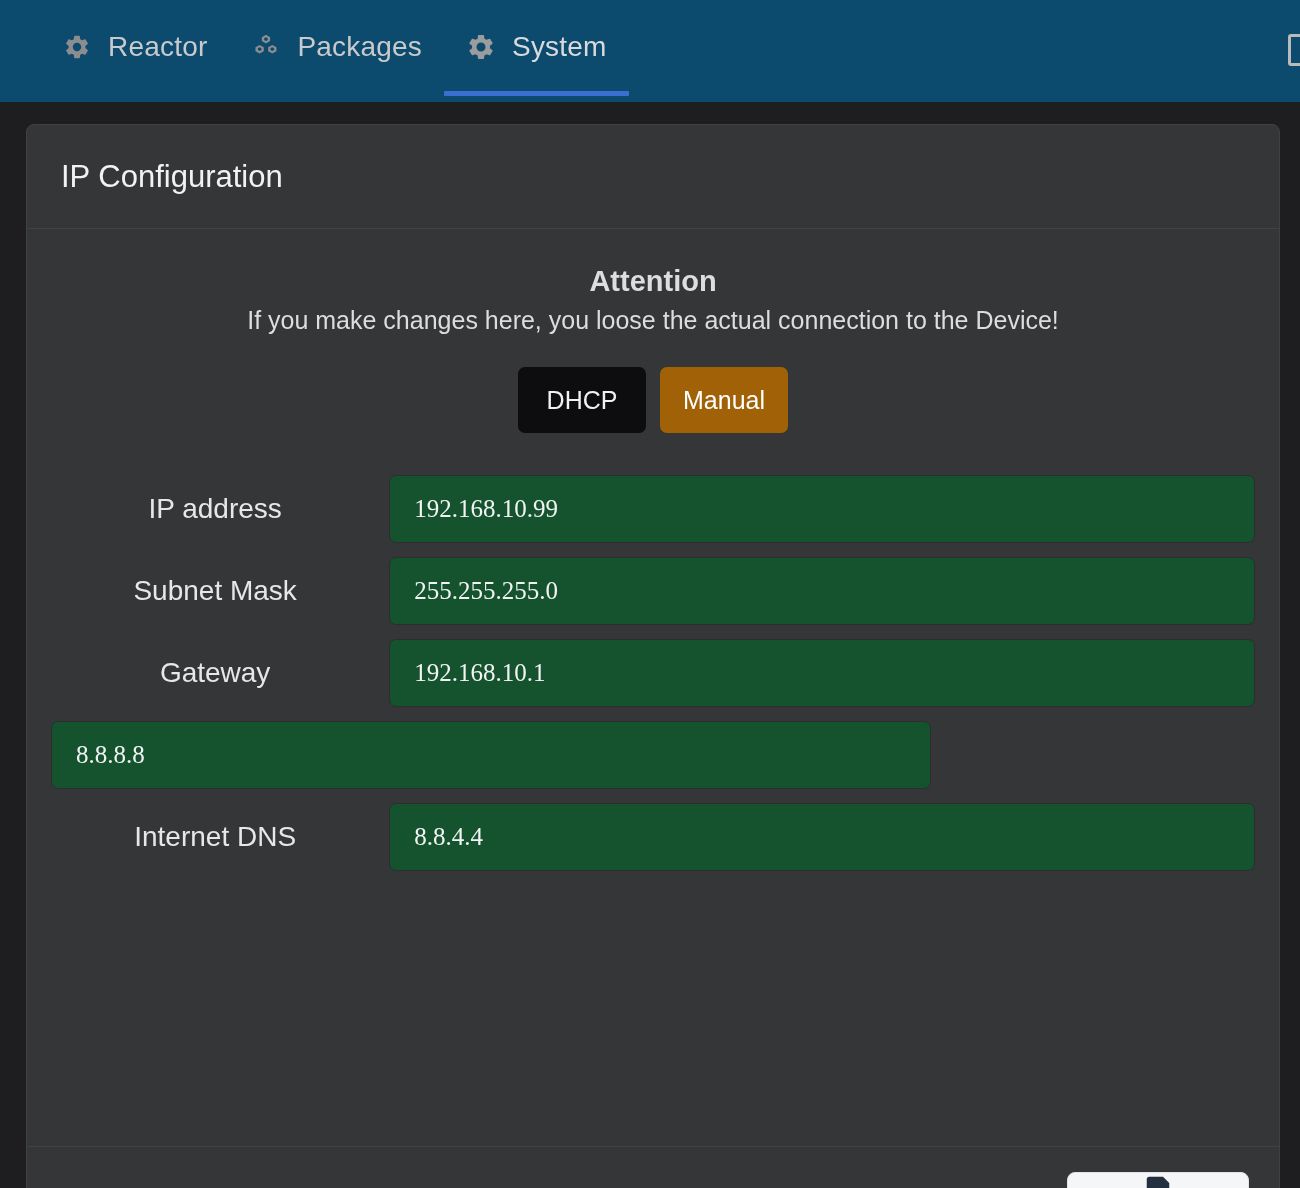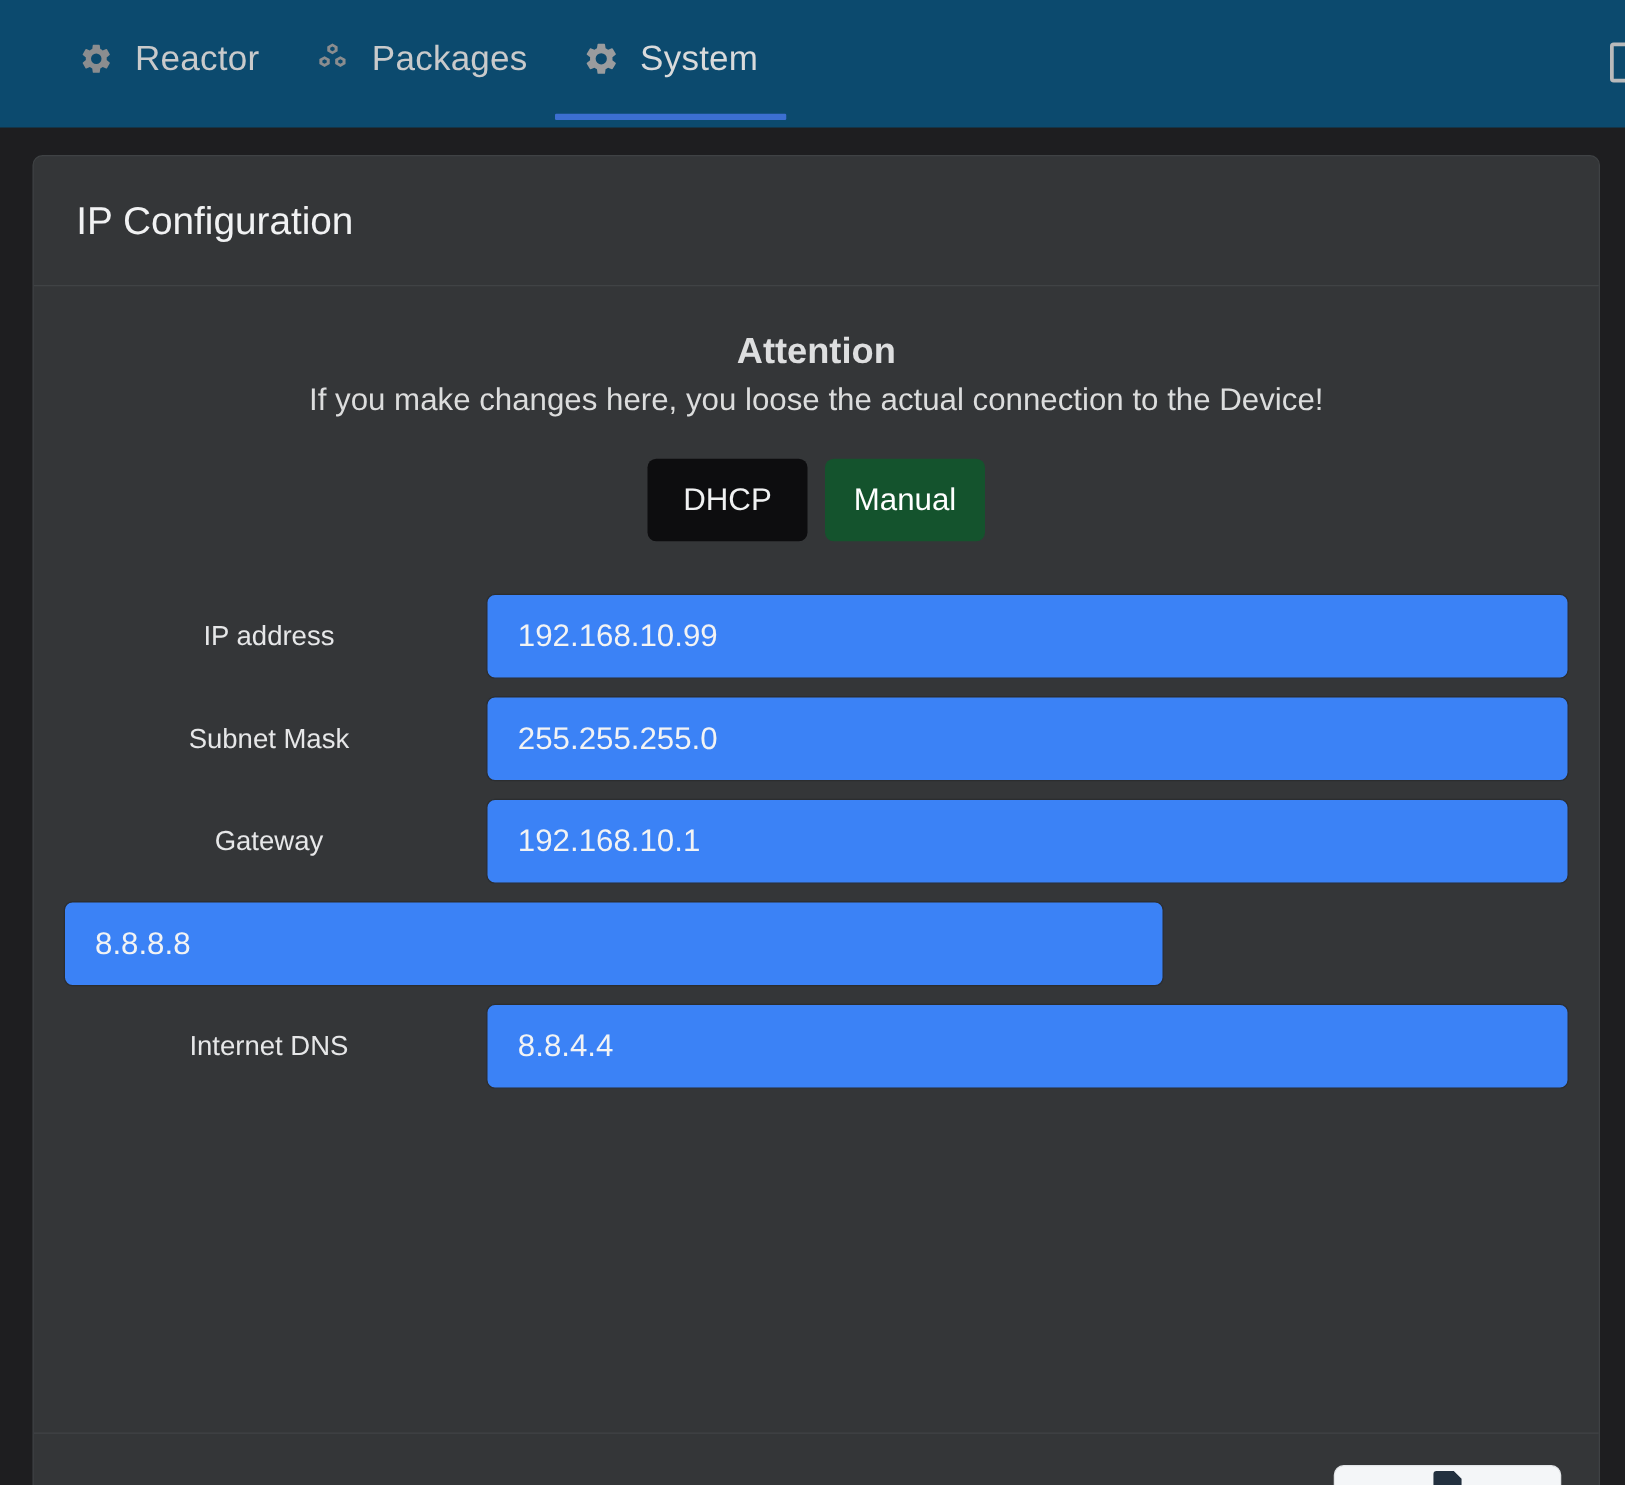--- a/index.html
+++ b/index.html
@@ -144,44 +144,44 @@
     border-radius: 7px;
     border: none;
     font-family: "Liberation Sans", sans-serif;
     font-size: 25px;
     cursor: pointer;
     display: flex;
     align-items: center;
     justify-content: center;
   }
   .mode-btn.off { background: #0d0d0f; color: #f0f1f2; }
-  .mode-btn.on  { background: #14532d; color: #ffffff; }
+  .mode-btn.on  { background: #a16207; color: #ffffff; }
 
   
   .form-row {
     display: flex;
     align-items: center;
     margin-bottom: 14px;
   }
   .form-label {
     width: 344px;
     text-align: center;
-    font-size: 22px;
+    font-size: 28px;
     color: #e6e7e8;
     padding-right: 10px;
     line-height: 1.6;
   }
   .form-input {
     width: 880px;
     height: 68px;
-    background: #3b82f6;
+    background: #14532d;
     border: 1px solid #2b2d2f;
     border-radius: 7px;
     color: #f2f3f4;
-    font-family: Liberation Sans, sans-serif;
+    font-family: Liberation Serif, serif;
     font-size: 25px;
     padding: 0 24px;
   }
 
   
   .check-row {
     display: flex;
     align-items: flex-start;
     margin-top: 22px;
   }

